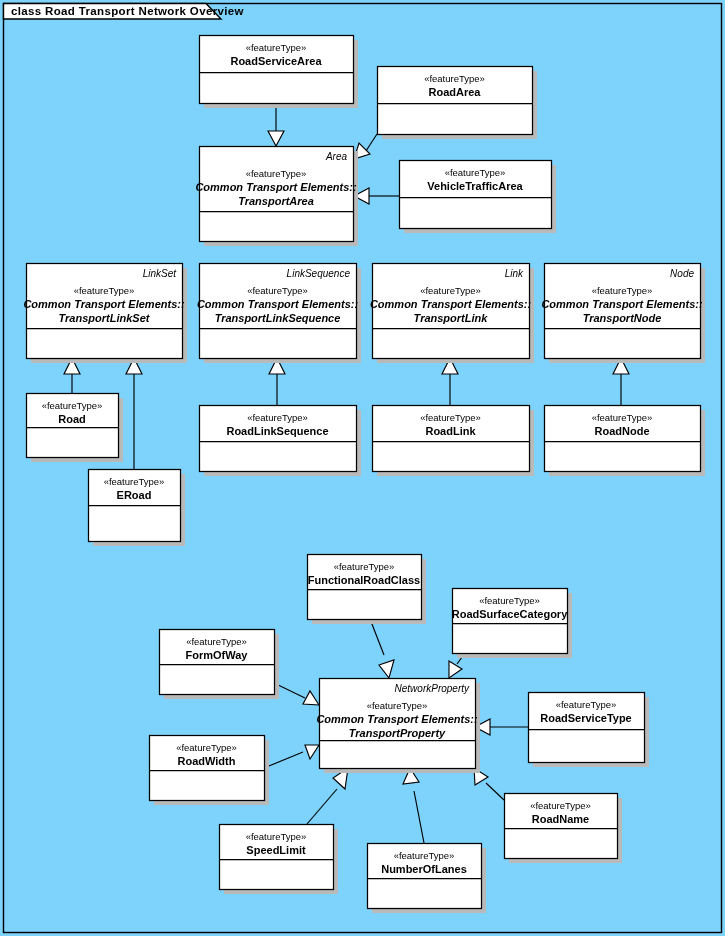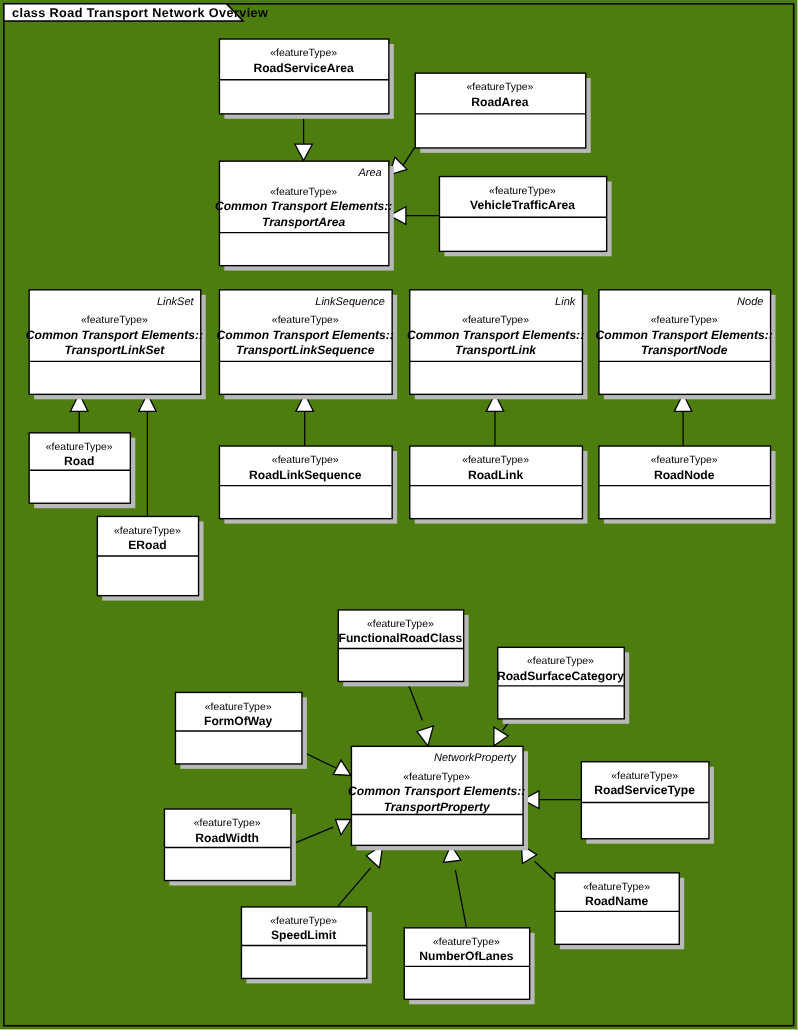--- a/index.html
+++ b/index.html
@@ -5,21 +5,21 @@
   html, body {
     margin: 0;
     padding: 0;
     background: #ffffff;
     font-family: "Liberation Sans", sans-serif;
   }
   #canvas {
     position: relative;
     width: 725px;
     height: 936px;
-    background: #4d7c0f;
+    background: #7dd3fc;
     overflow: hidden;
   }
   #diagram-svg {
     position: absolute;
     left: 0;
     top: 0;
     width: 725px;
     height: 936px;
   }
   .frame-border {

